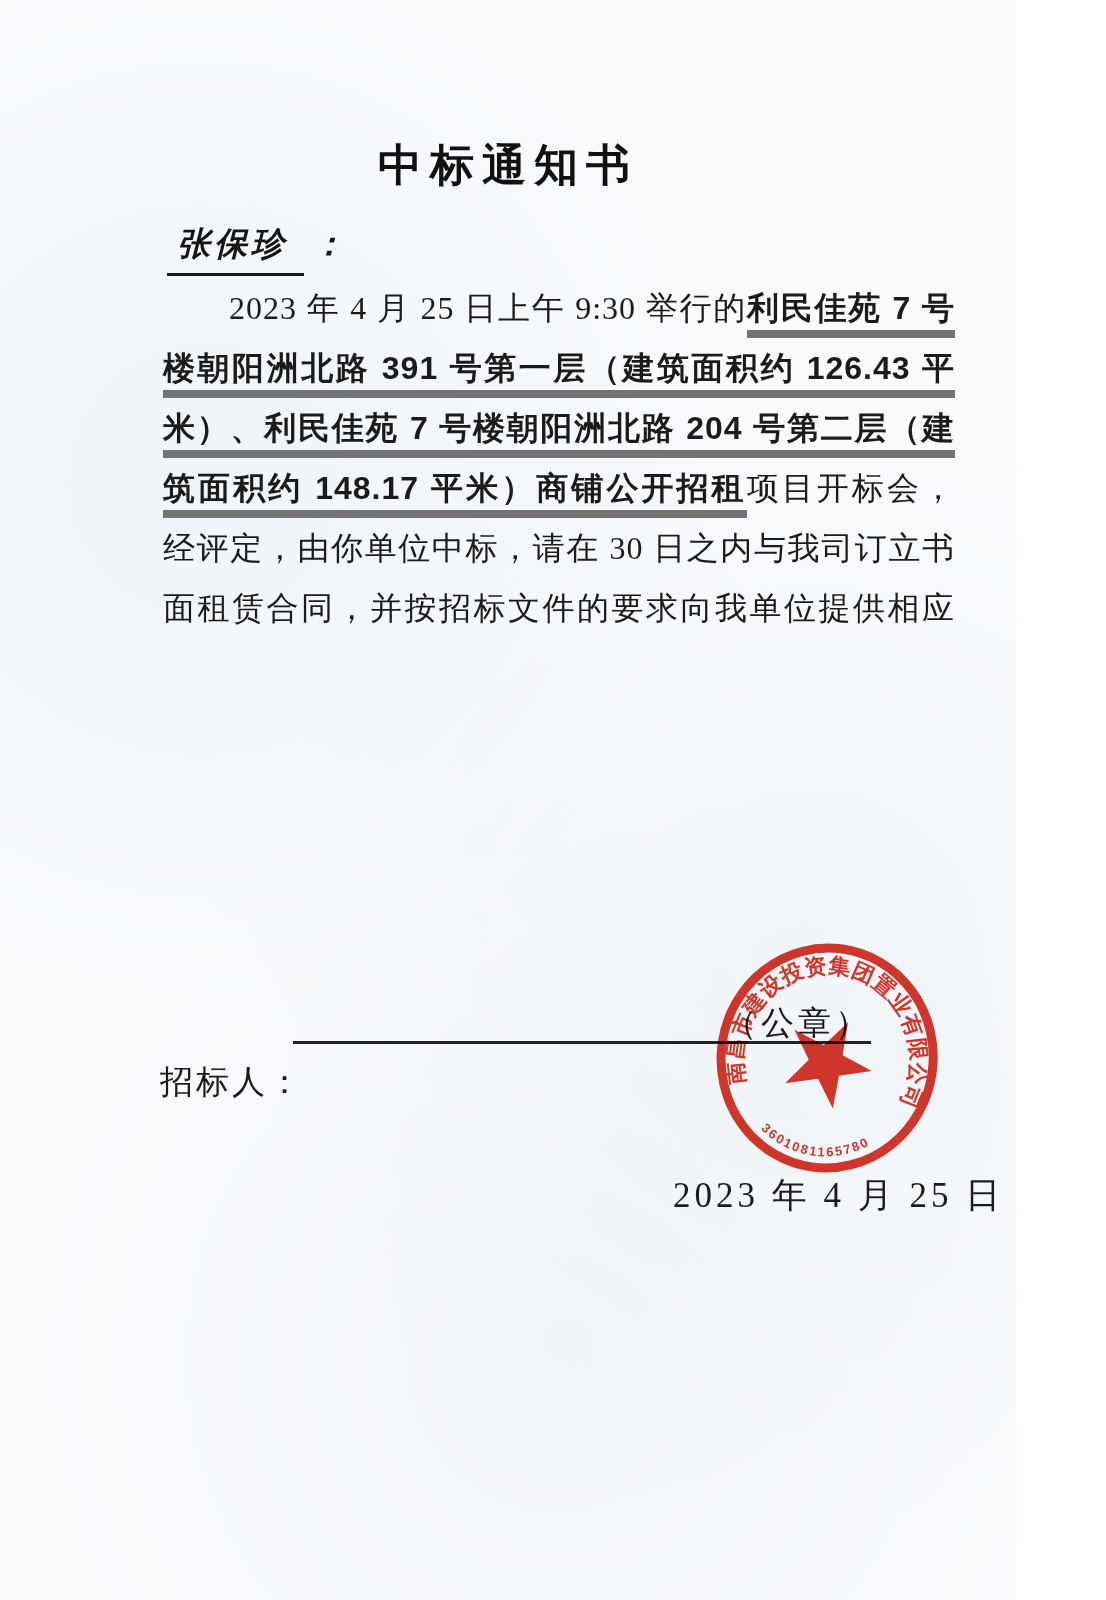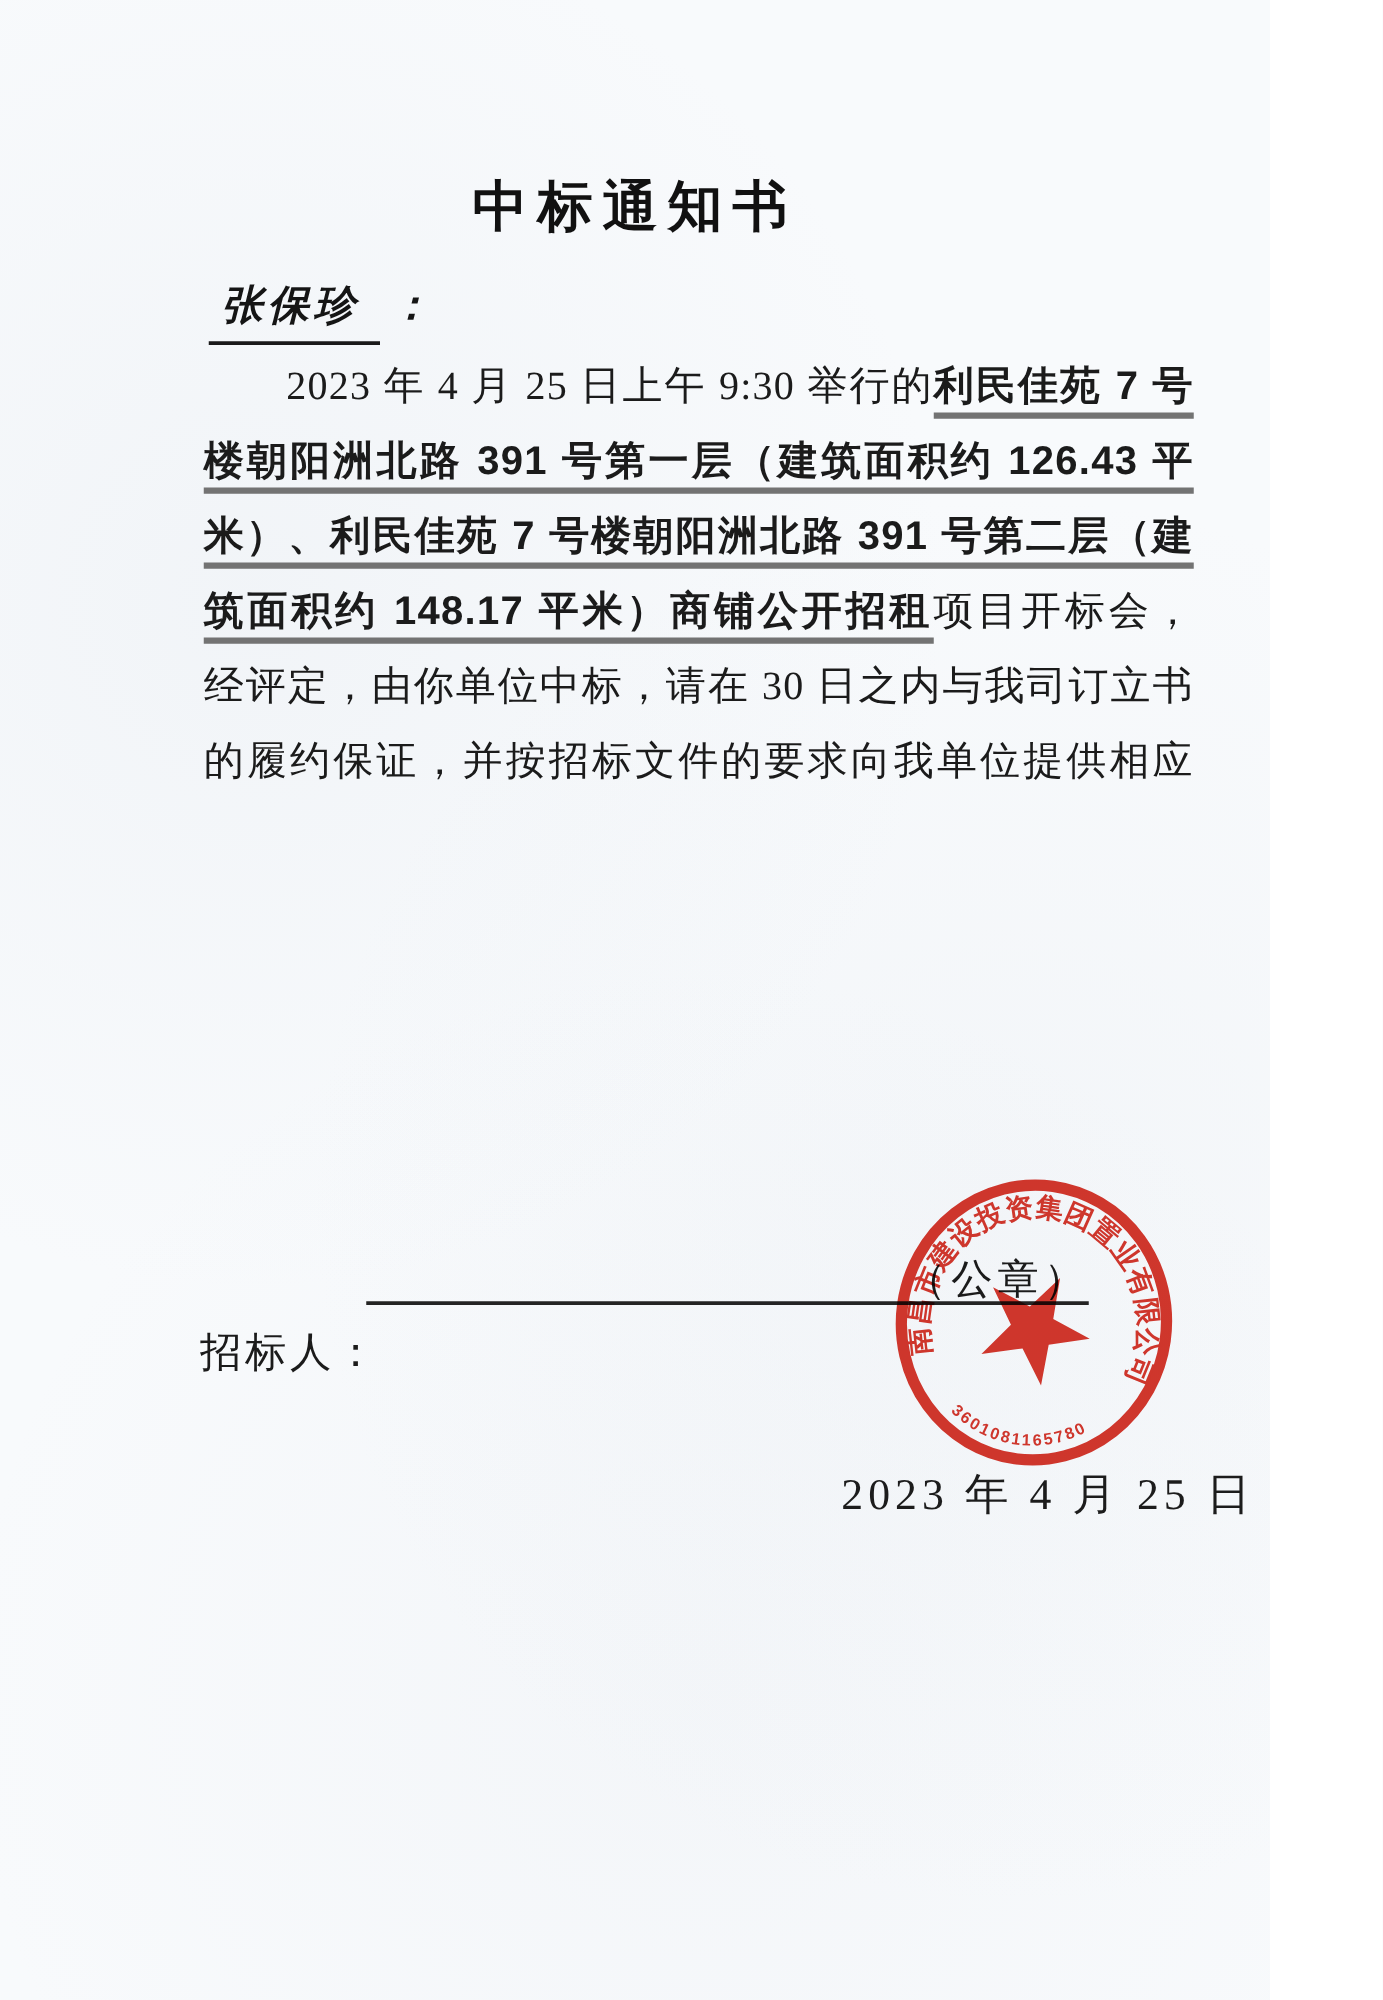--- a/index.html
+++ b/index.html
@@ -43,21 +43,21 @@
     position:absolute;top:278px;left:163px;width:792px;
     font-size:32px;line-height:60px;color:#1b1b1b;
     letter-spacing:1px;
   }
   .body-line{width:100%;}
   .body-line.fill{text-align:justify;text-align-last:justify;}
   .body-line.indent{text-indent:66px;}
   .em{
     font-family:"Liberation Sans","DejaVu Sans",sans-serif;
     font-weight:bold;
-    border-bottom:5px solid #737373;
+    border-bottom:8px solid #737373;
     padding-bottom:4px;
   }
   .price-row{
     position:absolute;top:765px;left:163px;
     font-size:34px;font-weight:bold;color:#131313;
     font-family:"Liberation Sans","DejaVu Sans",sans-serif;
   }
   .price-row .value{
     display:inline-block;
     border-bottom:3px solid #161616;
@@ -93,24 +93,24 @@
 
   <div class="doc-title">中标通知书</div>
 
   <div class="salutation">
     <span class="name">张保珍</span><span class="colon">：</span>
   </div>
 
   <div class="body-text">
     <div class="body-line fill indent"><span>2023 年 4 月 25 日上午 9:30 举行的</span><span class="em">利民佳苑 7 号</span></div>
     <div class="body-line fill"><span class="em">楼朝阳洲北路 391 号第一层（建筑面积约 126.43 平</span></div>
-    <div class="body-line fill"><span class="em">米）、利民佳苑 7 号楼朝阳洲北路 391 号第二层（建</span></div>
+    <div class="body-line fill"><span class="em">米）、利民佳苑 7 号楼朝阳洲北路 204 号第二层（建</span></div>
     <div class="body-line fill"><span class="em">筑面积约 148.17 平米）商铺公开招租</span><span>项目开标会，</span></div>
     <div class="body-line fill"><span>经评定，由你单位中标，请在 30 日之内与我司订立书</span></div>
-    <div class="body-line fill"><span>的履约保证，并按招标文件的要求向我单位提供相应</span></div>
+    <div class="body-line fill"><span>面租赁合同，并按招标文件的要求向我单位提供相应</span></div>
   </div>
 
 
   <div class="sig-label">招标人：</div>
   <div class="sig-line"></div>
   <div class="seal-note">（公章）</div>
 
   <div class="seal">
     <svg width="232" height="242" viewBox="0 0 232 242" xmlns="http://www.w3.org/2000/svg">
       <defs>

